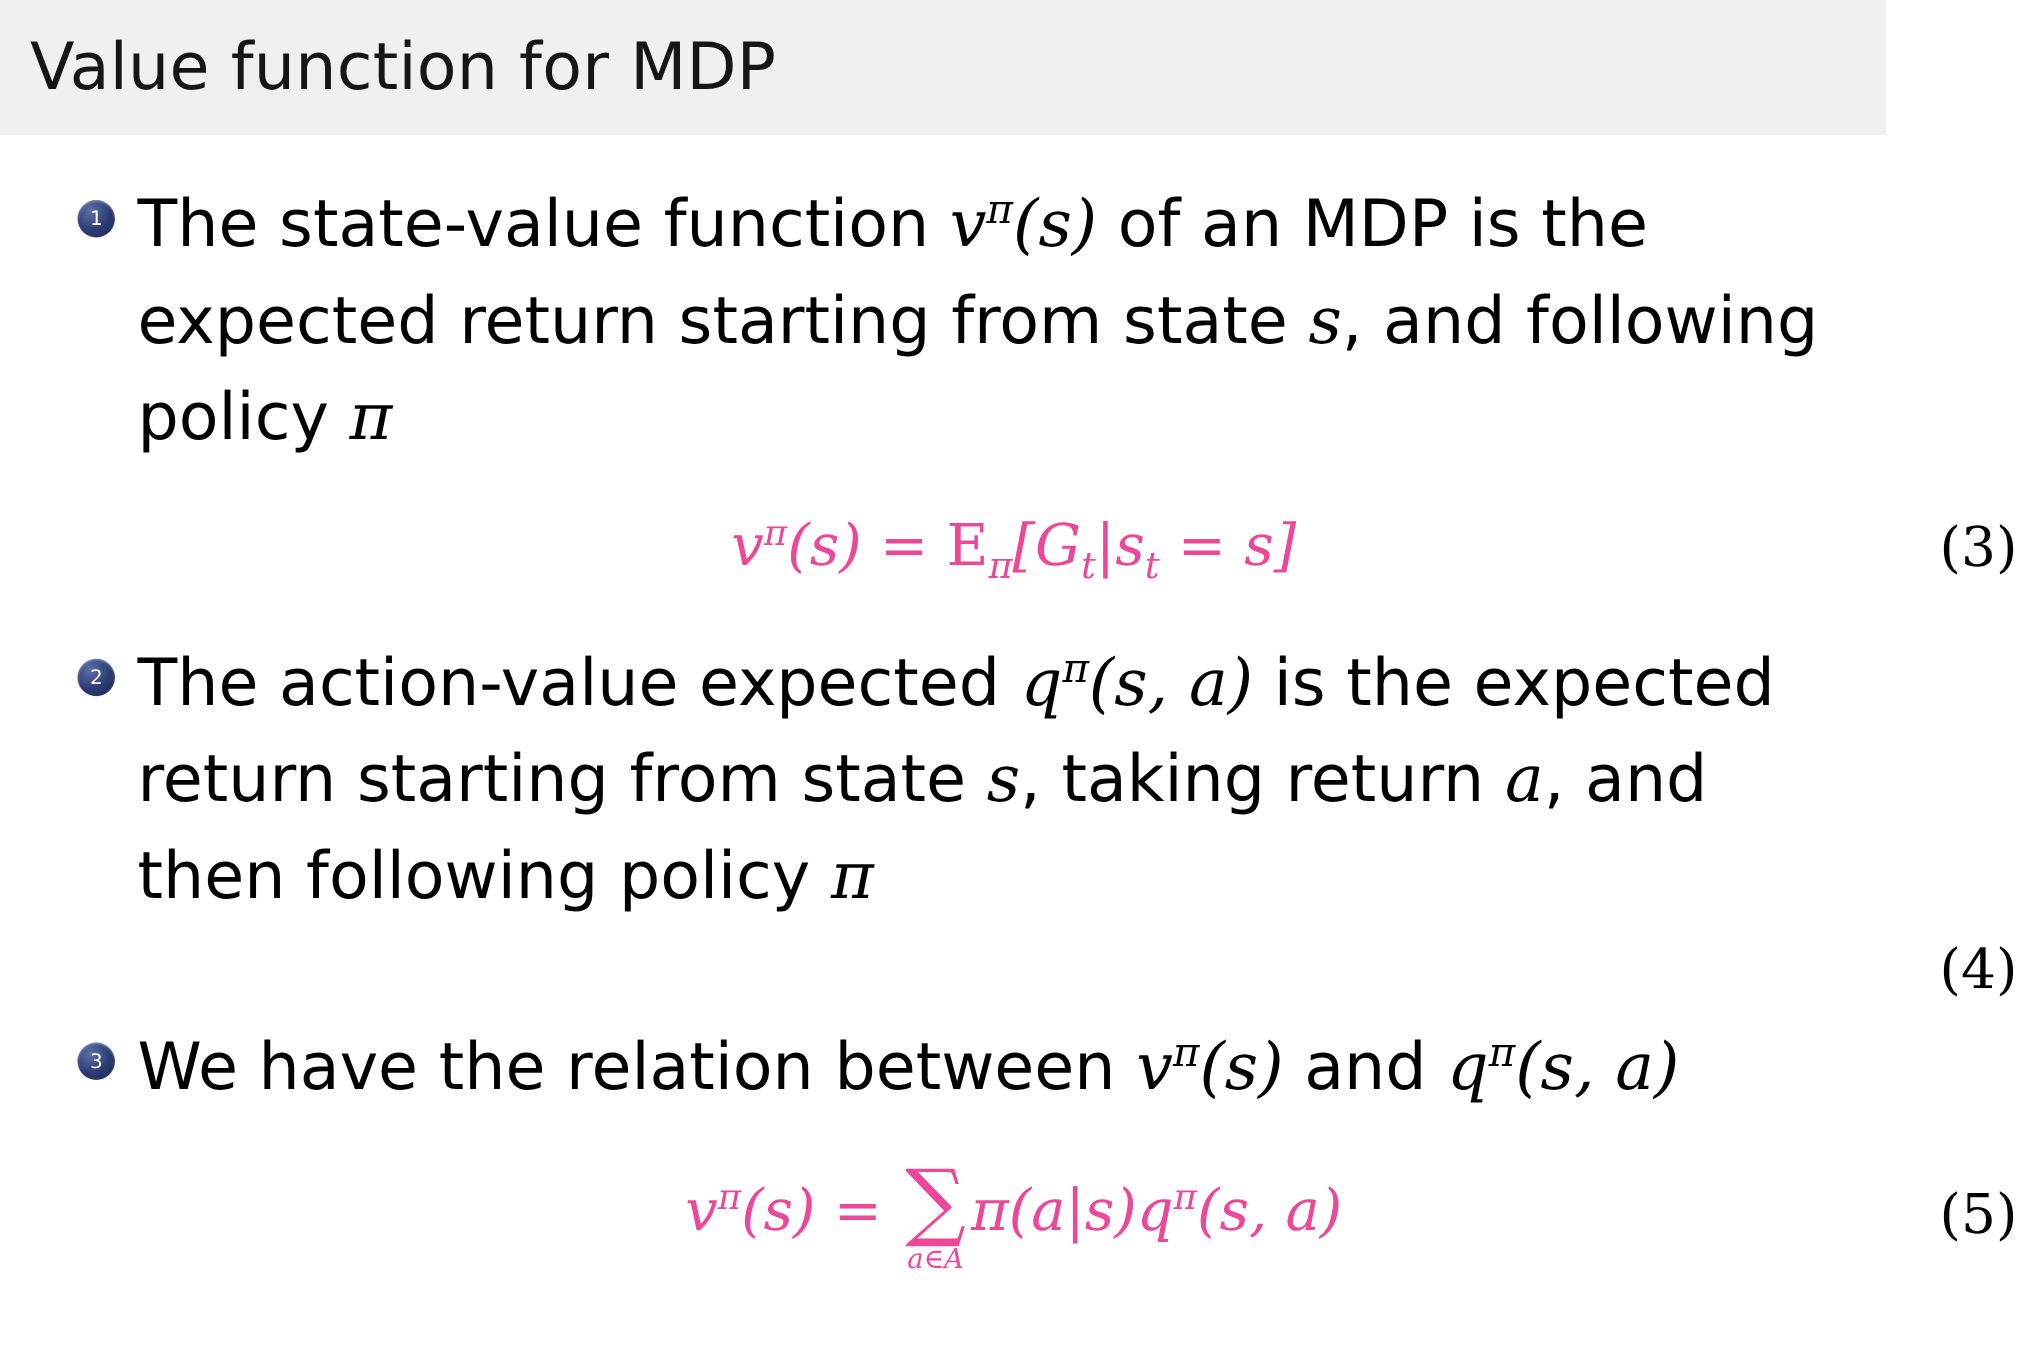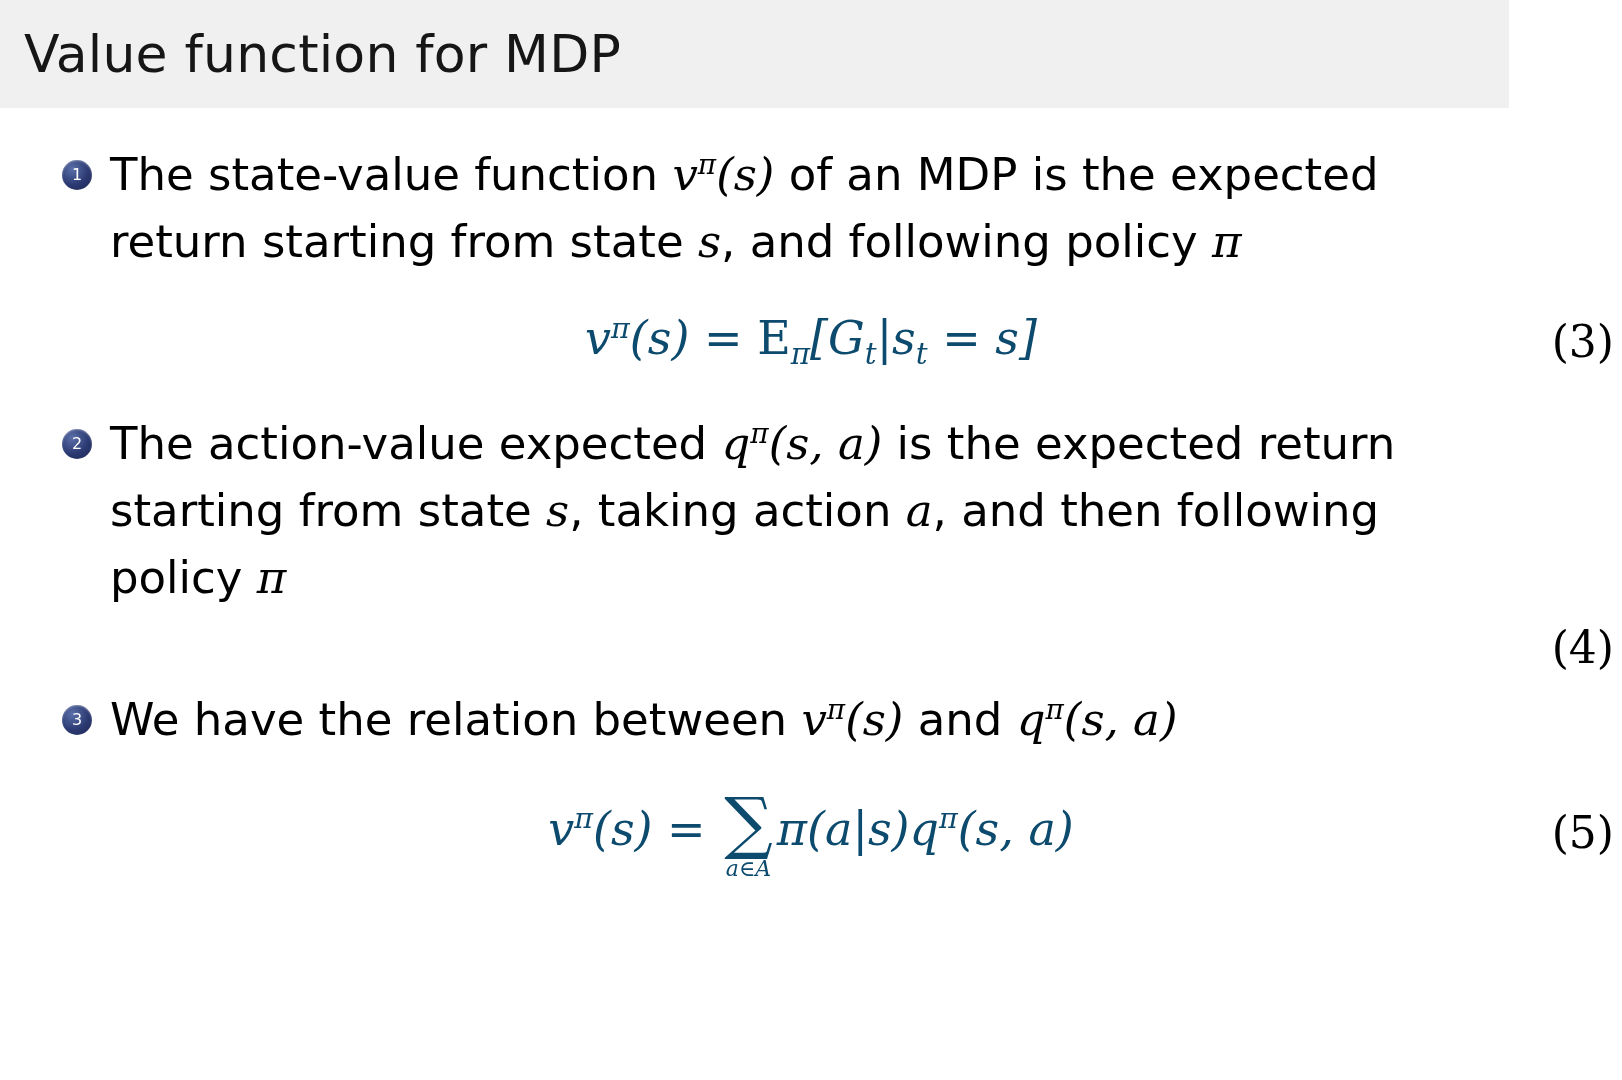--- a/index.html
+++ b/index.html
@@ -65,21 +65,21 @@
     color: #ffffff;
     font-size: 16px;
     line-height: 30px;
     text-align: center;
     font-family: "DejaVu Sans", sans-serif;
     margin-top: 18px;
     margin-right: 18px;
     box-shadow: inset 0 1px 2px rgba(255,255,255,0.4);
   }
   .bullet-text {
-    font-size: 45px;
+    font-size: 52px;
     line-height: 1.48;
     color: #000000;
     font-family: "DejaVu Sans", sans-serif;
   }
   .mathit {
     font-family: "DejaVu Serif", serif;
     font-style: italic;
   }
   .sup {
     font-size: 0.62em;
@@ -91,21 +91,21 @@
     position: relative;
     display: flex;
     align-items: center;
     justify-content: center;
     width: 1622px;
   }
   .eq-body {
     font-size: 46px;
     font-family: "DejaVu Serif", serif;
     font-style: italic;
-    color: #0c4a6e;
+    color: #ec4899;
     white-space: nowrap;
   }
   .eq-num {
     position: absolute;
     right: 8px;
     font-size: 44px;
     font-family: "DejaVu Serif", serif;
     font-style: normal;
     color: #000000;
   }
@@ -169,21 +169,21 @@
         <div class="eq-body"><span>v</span><span class="sup pi">π</span><span>(s)</span><span class="roman">&nbsp;</span><span class="roman">=</span><span class="roman">&nbsp;</span><span class="bb">E</span><span class="sub pi">π</span><span>[G</span><span class="sub">t</span><span>|s</span><span class="sub">t</span><span> = s]</span></div>
         <div class="eq-num">(3)</div>
       </div>
     </div>
 
     <div class="sp-3"></div>
 
     <div class="item">
       <div class="bullet-row">
         <div class="bullet-num">2</div>
-        <div class="bullet-text"><span>The action-value expected </span><span class="mathit">q</span><span class="sup pi">π</span><span class="mathit">(s, a)</span><span> is the expected return starting from state </span><span class="mathit">s</span><span>, taking action </span><span class="mathit">a</span><span>, and then following policy </span><span class="pi">π</span></div>
+        <div class="bullet-text"><span>The action-value expected </span><span class="mathit">q</span><span class="sup pi">π</span><span class="mathit">(s, a)</span><span> is the expected return starting from state </span><span class="mathit">s</span><span>, taking return </span><span class="mathit">a</span><span>, and then following policy </span><span class="pi">π</span></div>
       </div>
 
       <div class="sp-2"></div>
 
       <div class="eq-row">
         <div class="eq-num">(4)</div>
       </div>
     </div>
 
     <div class="sp-3"></div>

